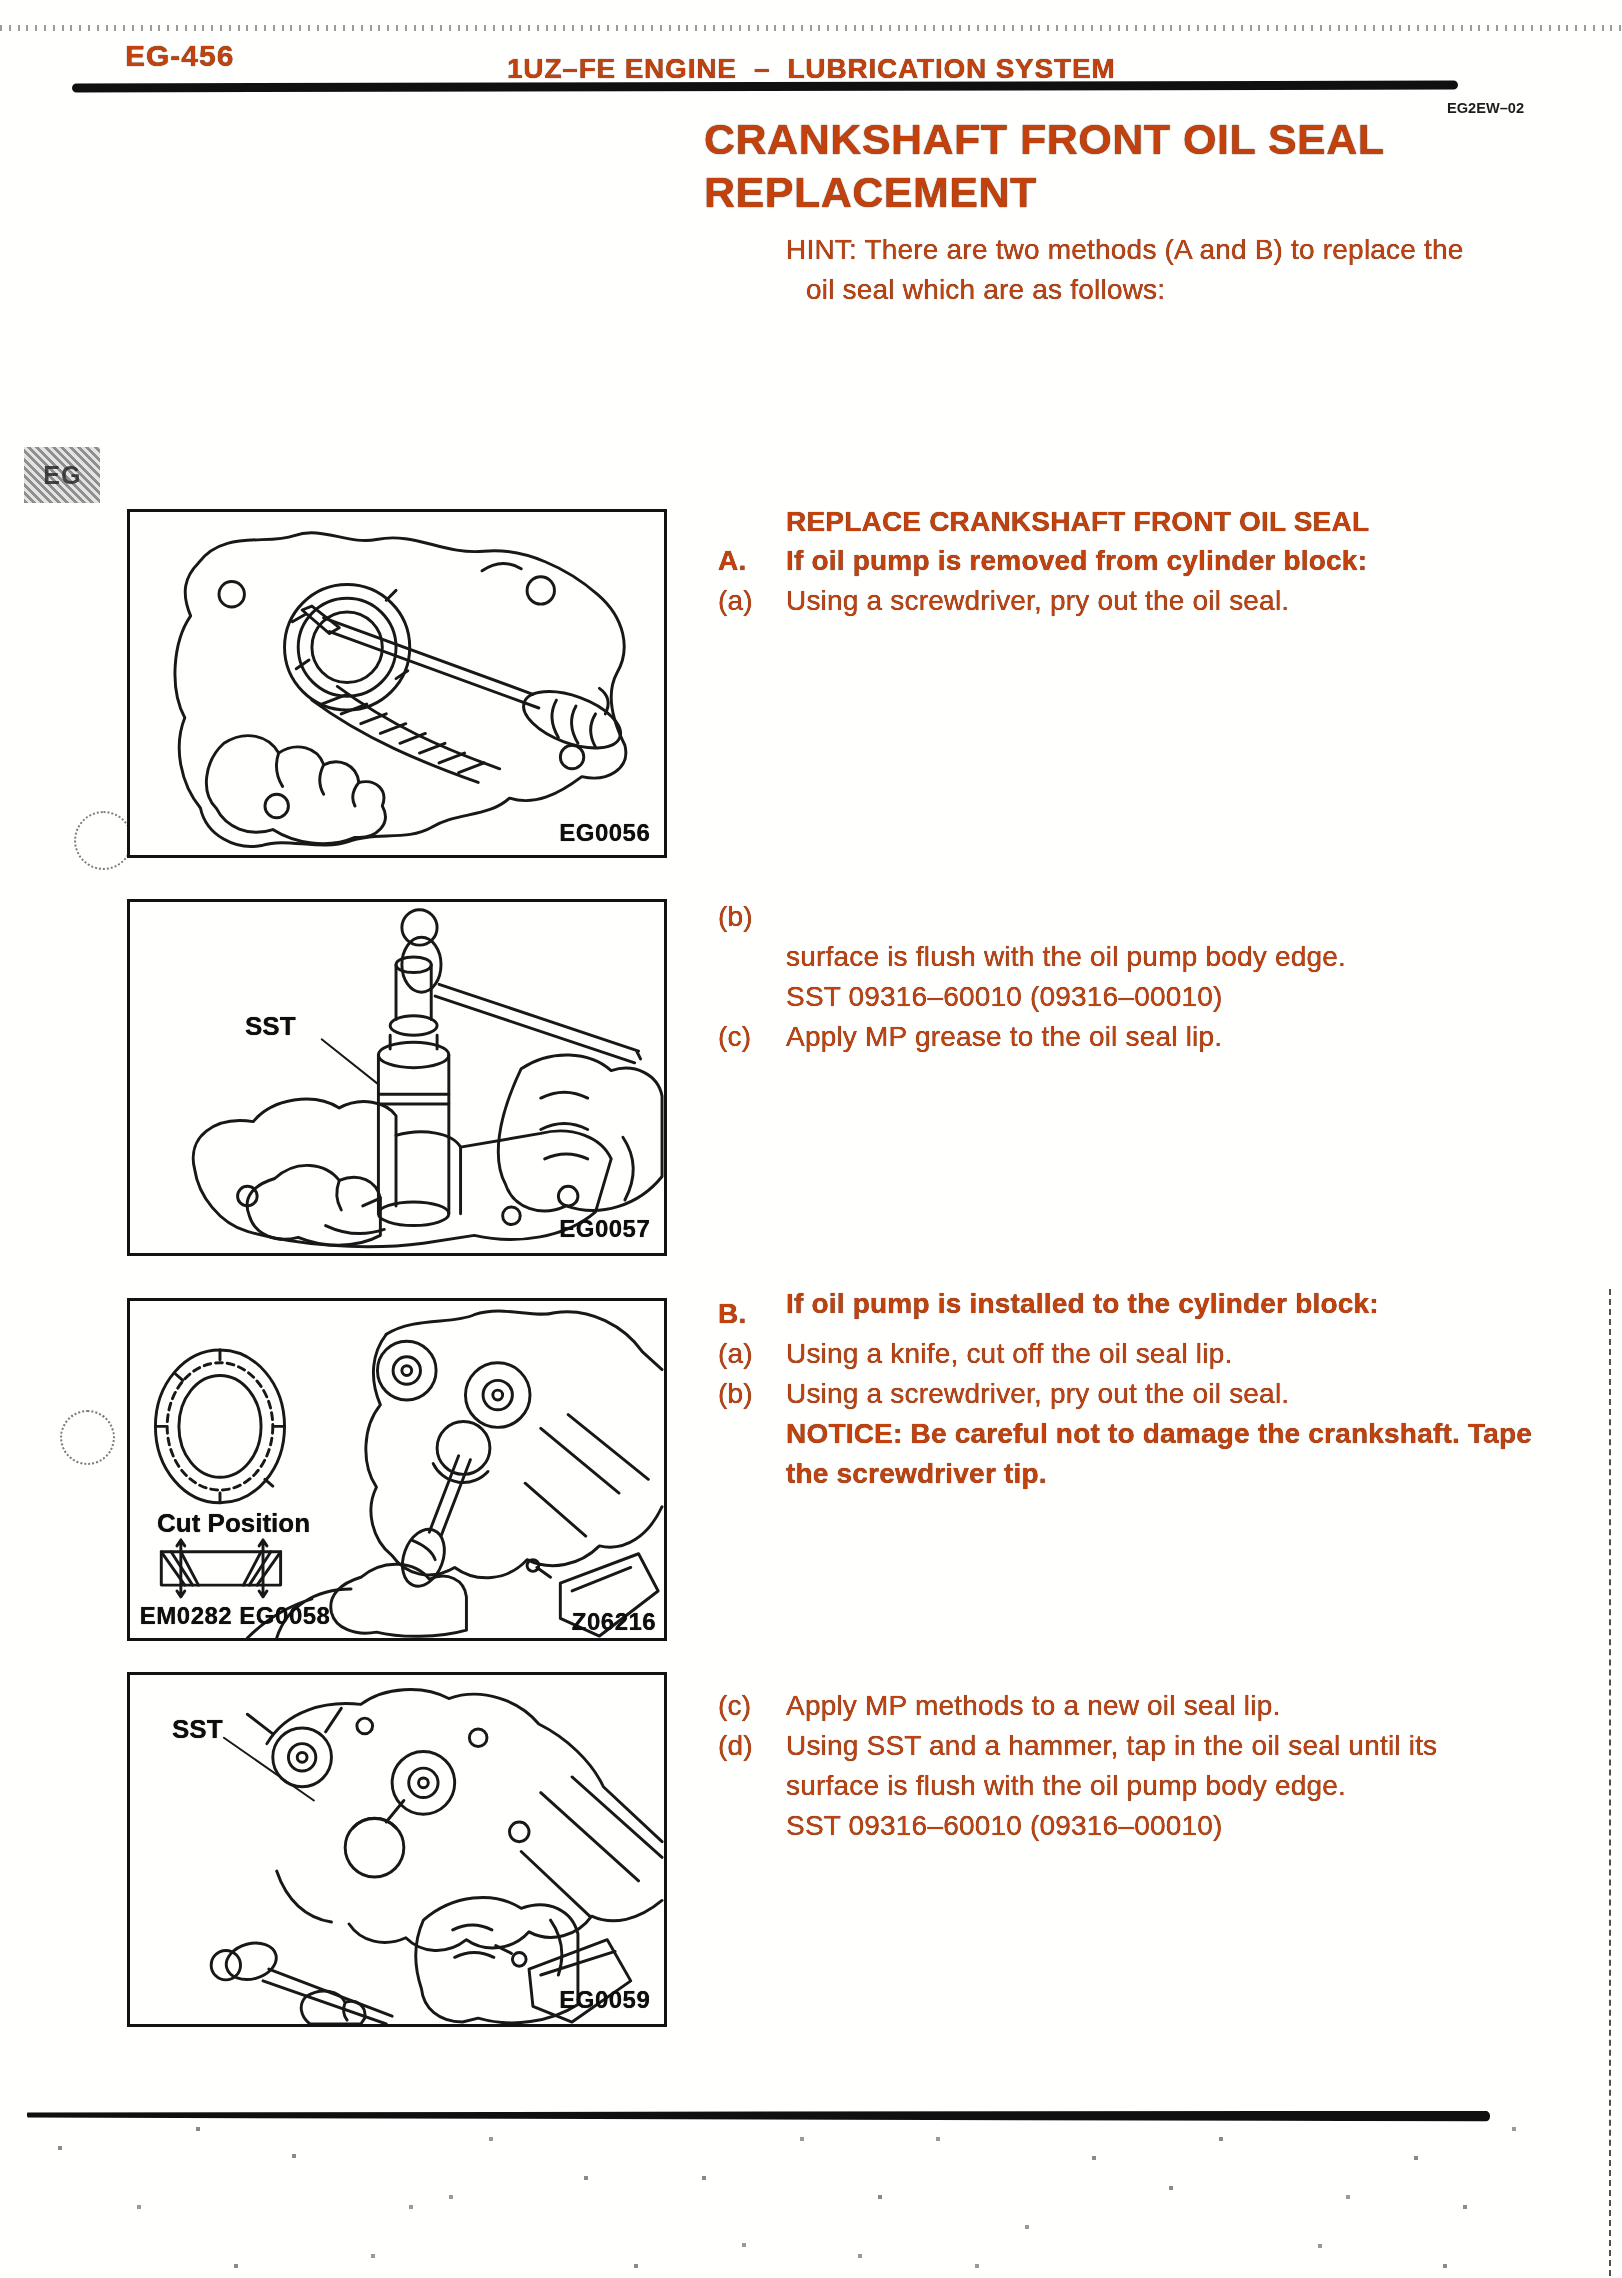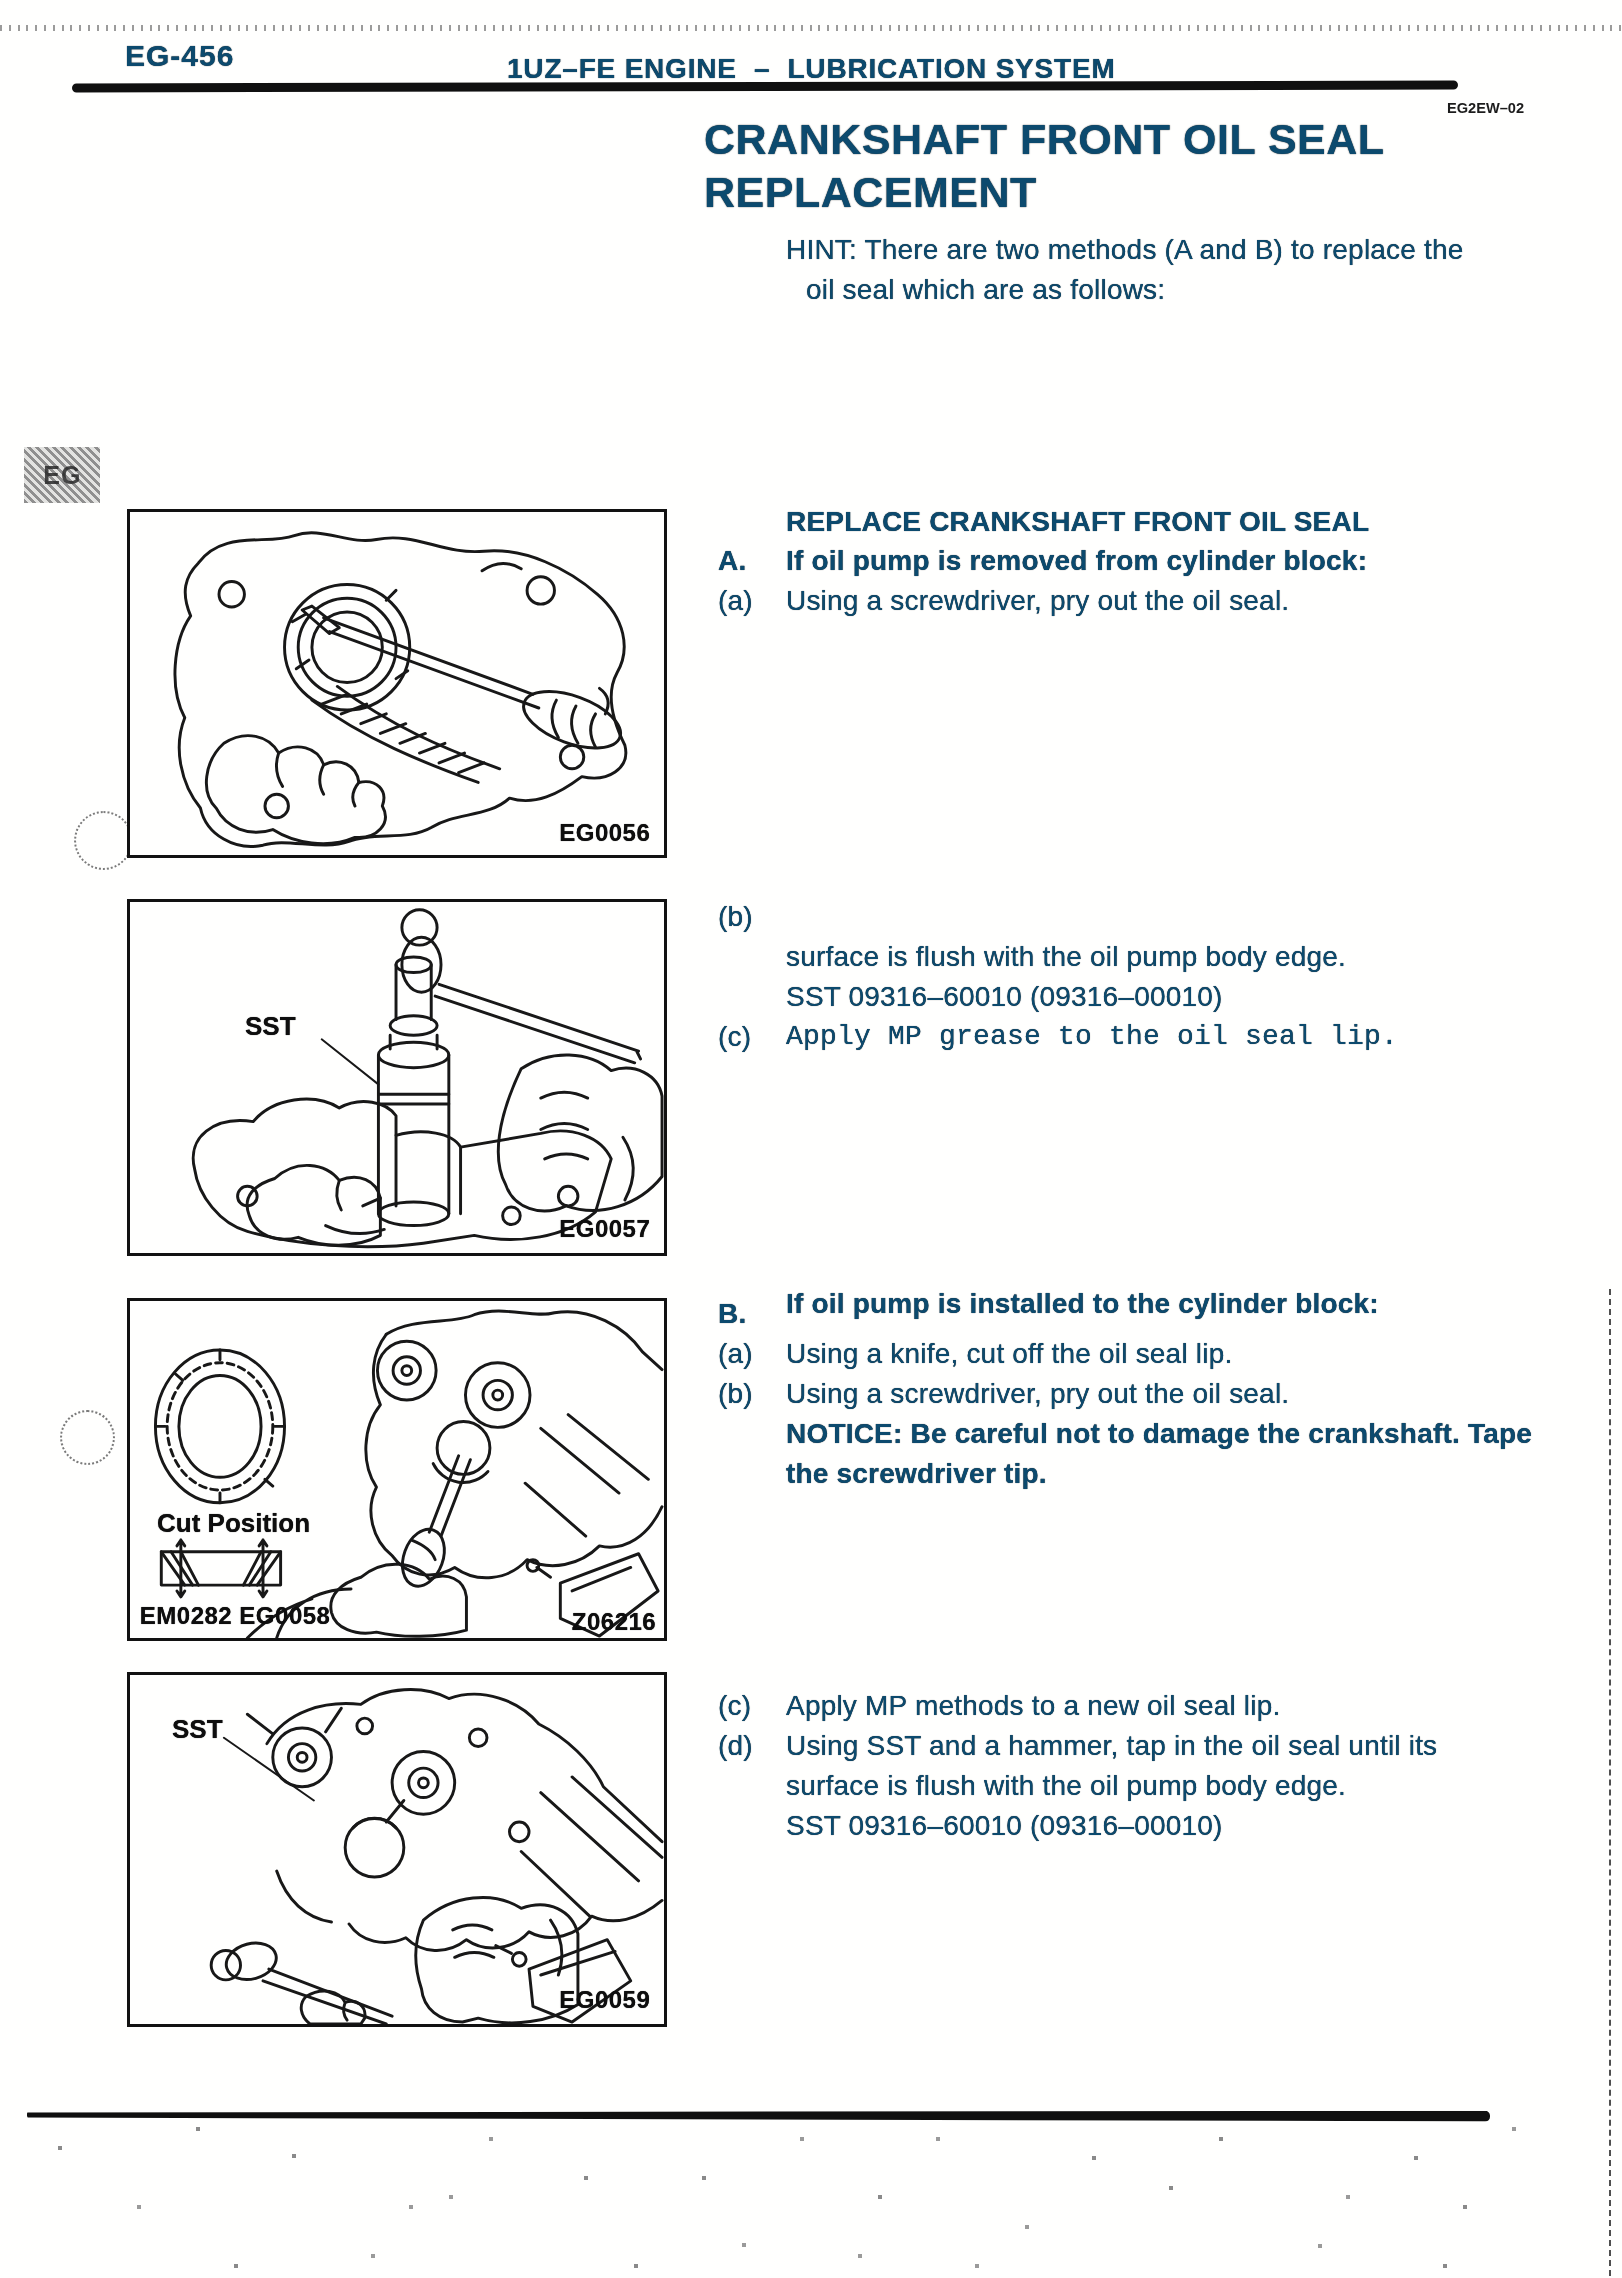--- a/index.html
+++ b/index.html
@@ -1,20 +1,20 @@
 <!DOCTYPE html>
 <html><head>
 <meta charset="utf-8">
 <style>
   html,body{margin:0;padding:0;background:#ffffff;}
   .page{
     position:relative;width:1623px;height:2278px;background:#fffffe;
     font-family:"Liberation Sans",sans-serif;color:#0e0e0e;overflow:hidden;
   }
-  .tl{position:absolute;white-space:pre;line-height:1.12;color:#0c4a6e;
+  .tl{position:absolute;white-space:pre;line-height:1.12;color:#c2410c;
       font-family:"Liberation Sans",sans-serif;}
   .body-text{font-size:28px;font-weight:400;letter-spacing:0.2px;
       text-shadow:0 0 0.7px #0e0e0e;}
   .bold{font-weight:700;text-shadow:0 0 0.8px #0e0e0e;}
   .page-number{font-size:30px;font-weight:800;letter-spacing:1px;text-shadow:0 0 1px #0e0e0e;}
   .header-title{font-size:28px;font-weight:700;letter-spacing:0.8px;width:644px;
       text-shadow:0 0 0.9px #0e0e0e;}
   .doc-code{font-size:14.6px;font-weight:700;color:#1c1c1c;}
   .big-title{font-size:43px;font-weight:800;letter-spacing:0.5px;text-shadow:0 0 1.2px #0e0e0e;}
   .rule{position:absolute;background:#101010;border-radius:4.9px;}
@@ -246,21 +246,21 @@
   <div class="tl body-text bold" style="left:718px;top:545px;">A.</div>
   <div class="tl body-text bold" style="left:786px;top:545px;">If oil pump is removed from cylinder block:</div>
 
   <div class="tl body-text" style="left:718px;top:585px;">(a)</div>
   <div class="tl body-text" style="left:786px;top:585px;">Using a screwdriver, pry out the oil seal.</div>
 
   <div class="tl body-text" style="left:718px;top:901px;">(b)</div>
   <div class="tl body-text" style="left:786px;top:941px;">surface is flush with the oil pump body edge.</div>
   <div class="tl body-text" style="left:786px;top:981px;">SST 09316–60010 (09316–00010)</div>
   <div class="tl body-text" style="left:718px;top:1021px;">(c)</div>
-  <div class="tl body-text" style="left:786px;top:1021px;font-family:Liberation Mono, monospace;">Apply MP grease to the oil seal lip.</div>
+  <div class="tl body-text" style="left:786px;top:1021px;">Apply MP grease to the oil seal lip.</div>
 
   <div class="tl body-text bold" style="left:718px;top:1298px;">B.</div>
   <div class="tl body-text bold" style="left:786px;top:1288px;">If oil pump is installed to the cylinder block:</div>
 
   <div class="tl body-text" style="left:718px;top:1338px;">(a)</div>
   <div class="tl body-text" style="left:786px;top:1338px;">Using a knife, cut off the oil seal lip.</div>
 
   <div class="tl body-text" style="left:718px;top:1378px;">(b)</div>
   <div class="tl body-text" style="left:786px;top:1378px;">Using a screwdriver, pry out the oil seal.</div>
 

